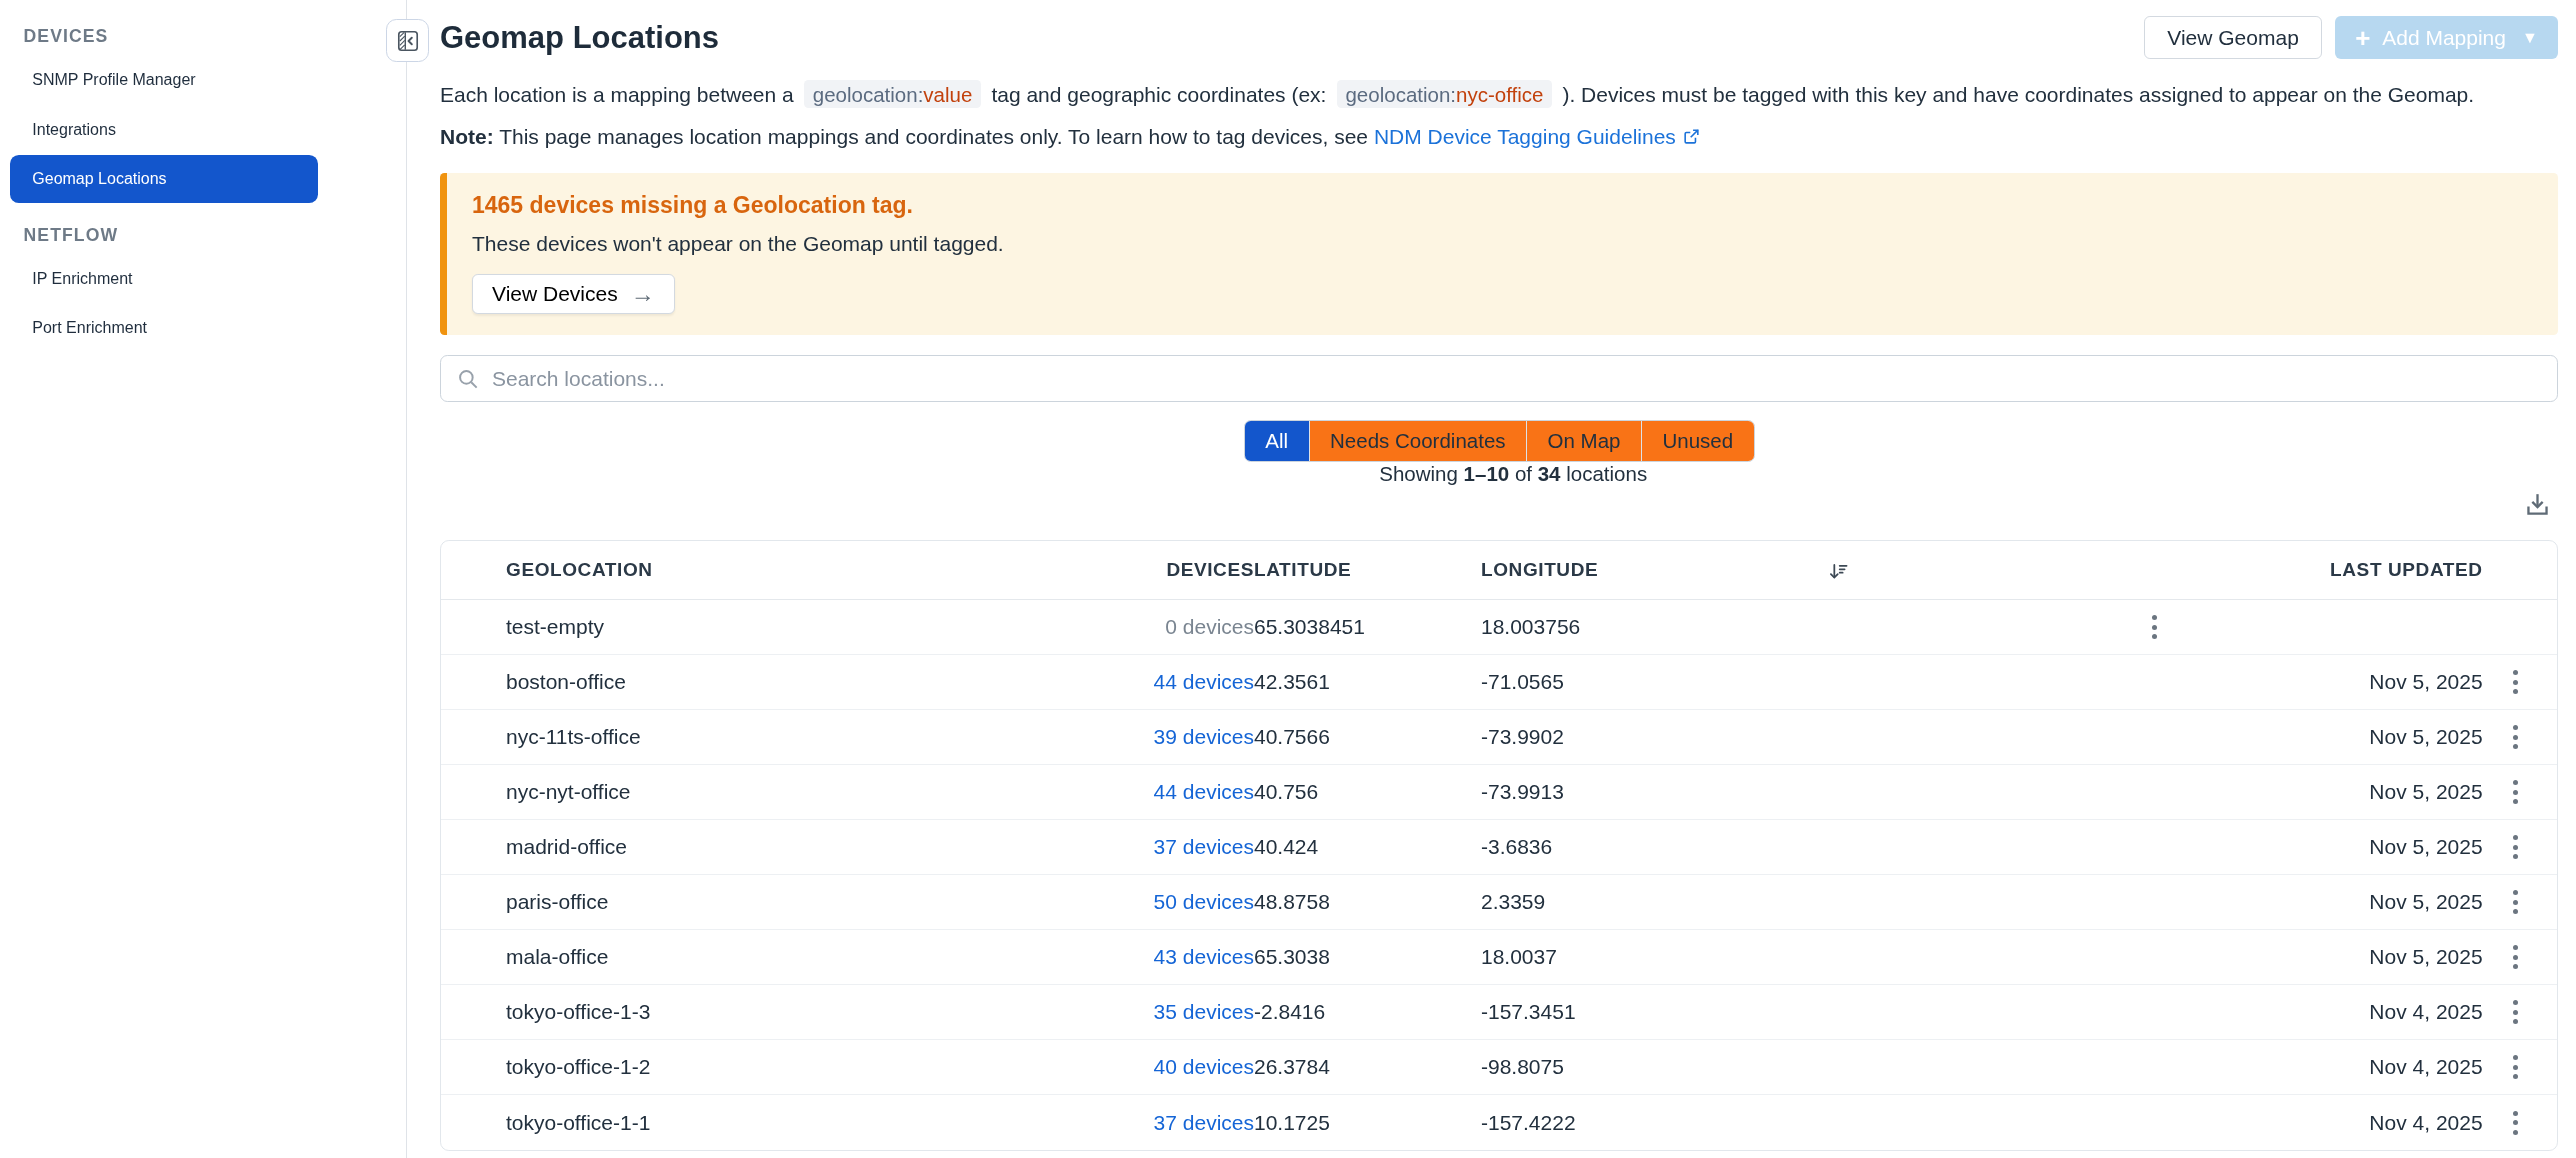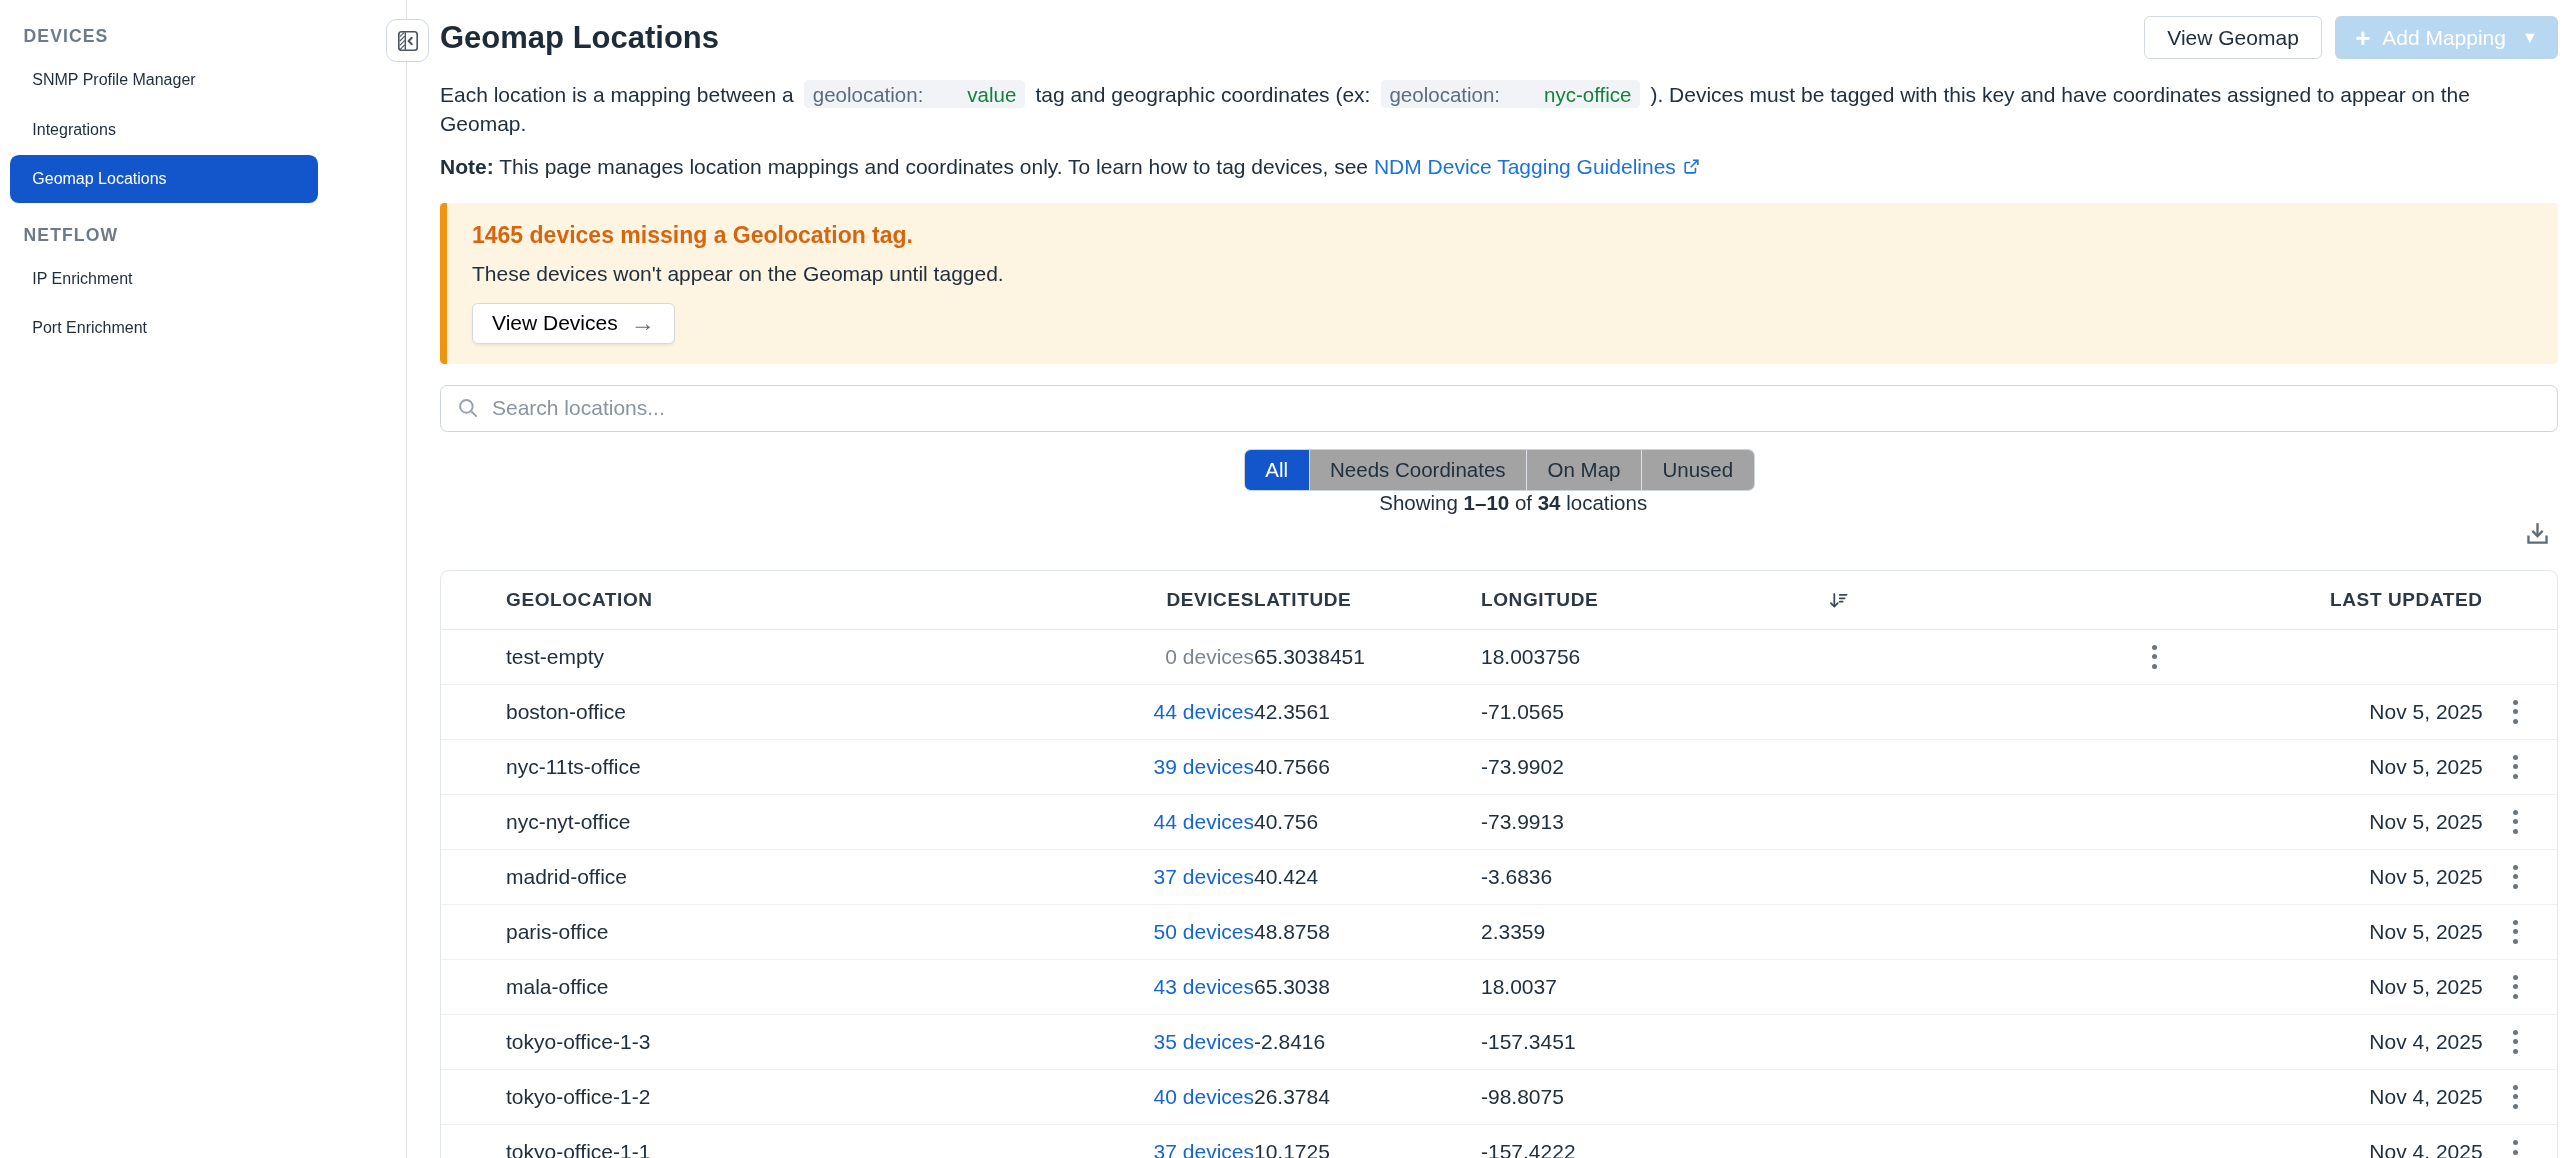--- a/index.html
+++ b/index.html
@@ -25,21 +25,21 @@
   .header-actions { margin-left:auto; display:flex; gap:13px; }
   .btn { display:inline-flex; align-items:center; justify-content:center; height:43px; padding:0 22px;
     border-radius:5.9px; font-size:21px; cursor:pointer; background:#fff; border:1.5px solid #d3d9e0; color:#22303e; }
   .btn-add { background:#b7d8f0; border:none; color:#fff; gap:11.7px; padding:0 20.5px; }
   .btn-add .plus { font-size:26px; font-weight:700; line-height:1; }
   .btn-add .caret { font-size:16px; margin-left:4.4px; }
 
   .intro { margin-top:20.5px; font-size:21px; line-height:1.4; }
   .code-chip { background:#f1f3f6; border-radius:4.4px; padding:2.9px 8.8px; font-size:20.5px; margin:0 4.4px; white-space:nowrap; }
   .code-key { color:#5b6b80; }
-  .code-val { color:#15803d;margin-left:44px; }
+  .code-val { color:#c2410c; }
   .note { margin-top:16px; font-size:21px; }
   .note b { font-weight:700; }
   .text-link { color:#1b72d9; text-decoration:none; cursor:pointer; }
   .ext-icon { display:inline-block; vertical-align:-2.2px; margin-left:5.9px; }
 
   
   .banner { margin-top:24px; background:#fdf5e2; border-left:7.3px solid #f0930f; border-radius:4.4px; padding:19px 25px 20.5px 25px; }
   .banner-title { font-size:23px; font-weight:700; color:#d8650e; }
   .banner-body { margin-top:13px; font-size:21px; color:#22303e; }
   .banner-btn { margin-top:17.6px; display:inline-flex; align-items:center; gap:13px; background:#fff;
@@ -49,21 +49,21 @@
   
   .search-wrap { margin-top:20.5px; position:relative; }
   .search-input { width:100%; height:47px; border:1.5px solid #ccd4dc; border-radius:7.3px; padding:0 14.7px 0 51px;
     font-size:21px; color:#22303e; outline:none; font-family:inherit; }
   .search-input::placeholder { color:#8a94a0; }
   .search-icon { position:absolute; left:14.7px; top:10.3px; }
 
   
   .filter-row { margin-top:17.6px; display:flex; align-items:center;flex-direction:column; }
   .seg { display:flex; border:1.5px solid #ccd4dc; border-radius:6.6px; overflow:hidden; background:#fff; }
-  .seg-btn { padding:8px 20.5px; font-size:20.5px; color:#22303e; background:#a3a3a3; border:none; border-left:1.5px solid #dde2e8; cursor:pointer; font-family:inherit; }
+  .seg-btn { padding:8px 20.5px; font-size:20.5px; color:#22303e; background:#f97316; border:none; border-left:1.5px solid #dde2e8; cursor:pointer; font-family:inherit; }
   .seg-btn:first-child { border-left:none; }
   .seg-btn.active { background:#1356cc; color:#fff; }
   .showing { margin-left:28px; font-size:20.5px; }
   .showing b { font-weight:700; }
   .dl-btn { margin-left:auto; background:none; border:none; cursor:pointer; padding:2.9px; margin-right:2.9px; }
 
   
   .table-card { margin-top:17.6px; border:1.5px solid #e2e7ec; border-radius:8.8px; overflow:hidden; background:#fff; }
   .tgrid { display:grid; grid-template-columns:484px 264px 227px 345px 1fr 66px; align-items:center; padding:0 8.8px 0 65px; }
   .thead { height:59px; border-bottom:1.5px solid #e4e8ec; }

